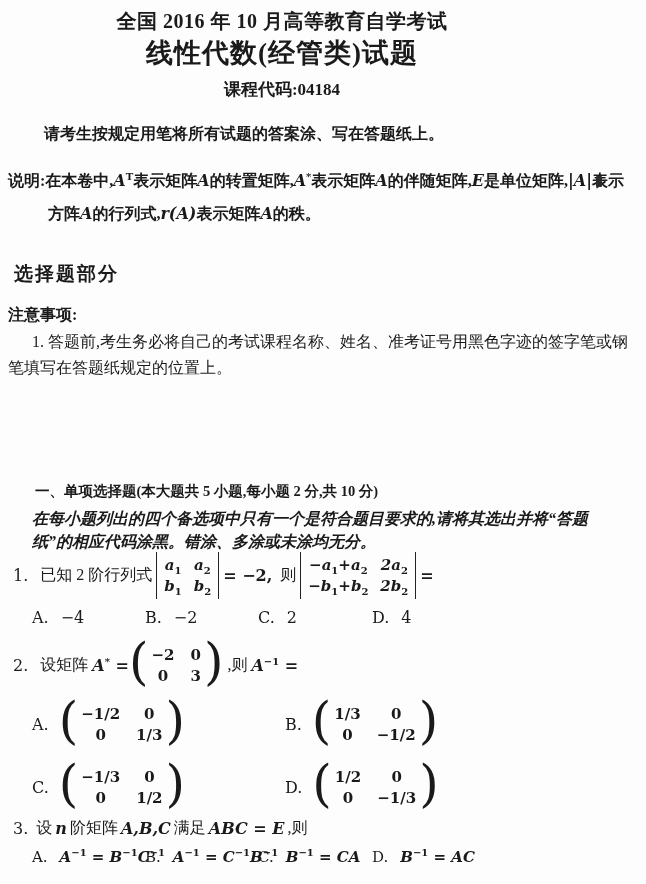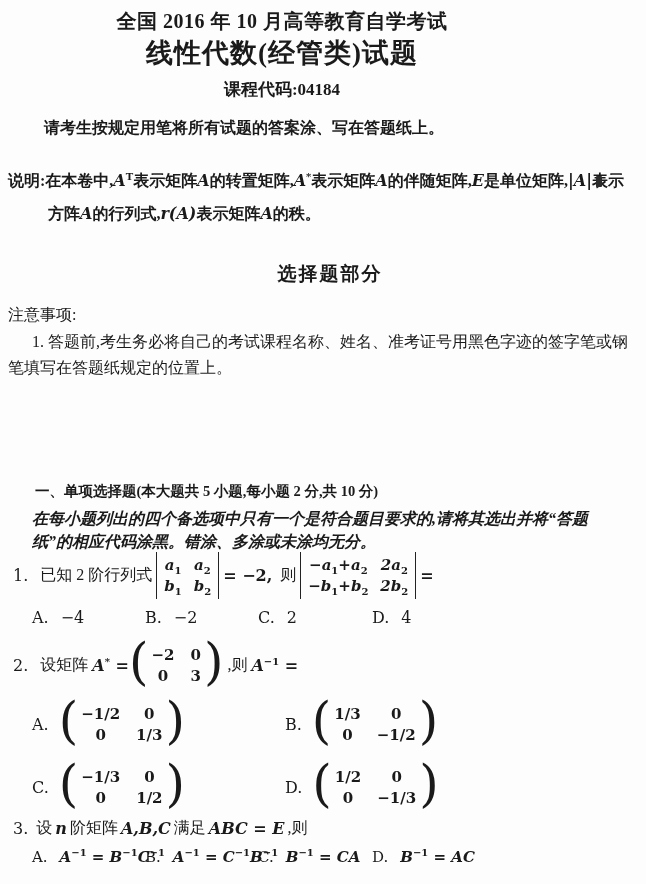--- a/index.html
+++ b/index.html
@@ -7,29 +7,29 @@
     position:relative; width:646px; height:884px; margin:0 auto;
     background:#fdfdfd; color:#1a1a1a; overflow:hidden;
     font-family:"Liberation Serif","DejaVu Serif",serif;
   }
   
   .hdr { position:absolute; top:8px; left:0; width:552px; text-align:center; padding-left:12px; box-sizing:border-box; }
   .t1 { font-size:20px; font-weight:700; letter-spacing:0.5px; }
   .t2 { font-size:27px; font-weight:700; margin-top:0; letter-spacing:1px; }
   .t3 { font-size:17px; font-weight:700; margin-top:7px; }
   
-  .notice { position:absolute; top:118px; left:44px; margin:0; font-size:16px; font-weight:700; }
+  .notice { position:absolute; top:124px; left:44px; margin:0; font-size:16px; font-weight:700; }
   .shuoming {
     position:absolute; top:164px; left:8px; width:630px; box-sizing:border-box;
     padding-left:40px; text-indent:-40px; margin:0;
     font-size:16px; font-weight:700; line-height:33px;
   }
-  .sec-title { position:absolute; top:261px; left:0; width:646px; padding-left:14px; box-sizing:border-box; text-align:center; font-size:19px; font-weight:700; letter-spacing:2px; }
+  .sec-title { position:absolute; top:261px; left:0; width:646px; padding-left:14px; box-sizing:border-box; text-align:left; font-size:19px; font-weight:700; letter-spacing:2px; }
   .notes { position:absolute; top:302px; left:8px; width:634px; font-size:16px; line-height:26.5px; }
-  .notes-title { font-weight:400; }
+  .notes-title { font-weight:700; }
   .note { margin:0; text-indent:24px; }
   .part { position:absolute; top:479px; left:8px; width:632px; }
   .part-heading { font-size:14.5px; font-weight:700; line-height:24px;margin-left:27px; }
   .part-sub { margin:4px 0 0 24px; width:586px; font-size:16px; font-weight:700; line-height:23px;font-style:italic; }
   
   .m  { font-family:"DejaVu Serif","Liberation Serif",serif; font-style:italic; font-weight:700; }
   .nm { font-family:"DejaVu Serif","Liberation Serif",serif; font-weight:700; }
   sup,sub { font-size:10px; font-style:normal; font-weight:700; line-height:0; }
   sup { vertical-align:super; }
   sub { vertical-align:sub; }

